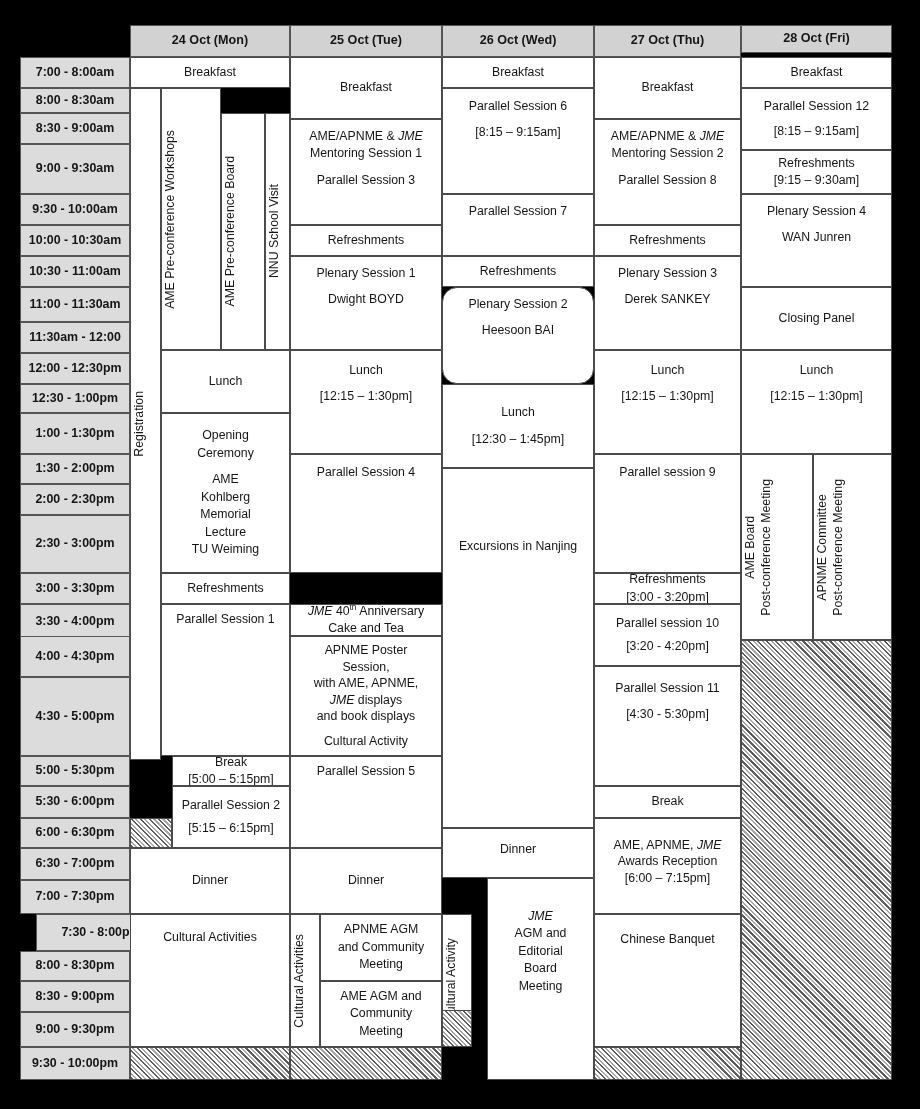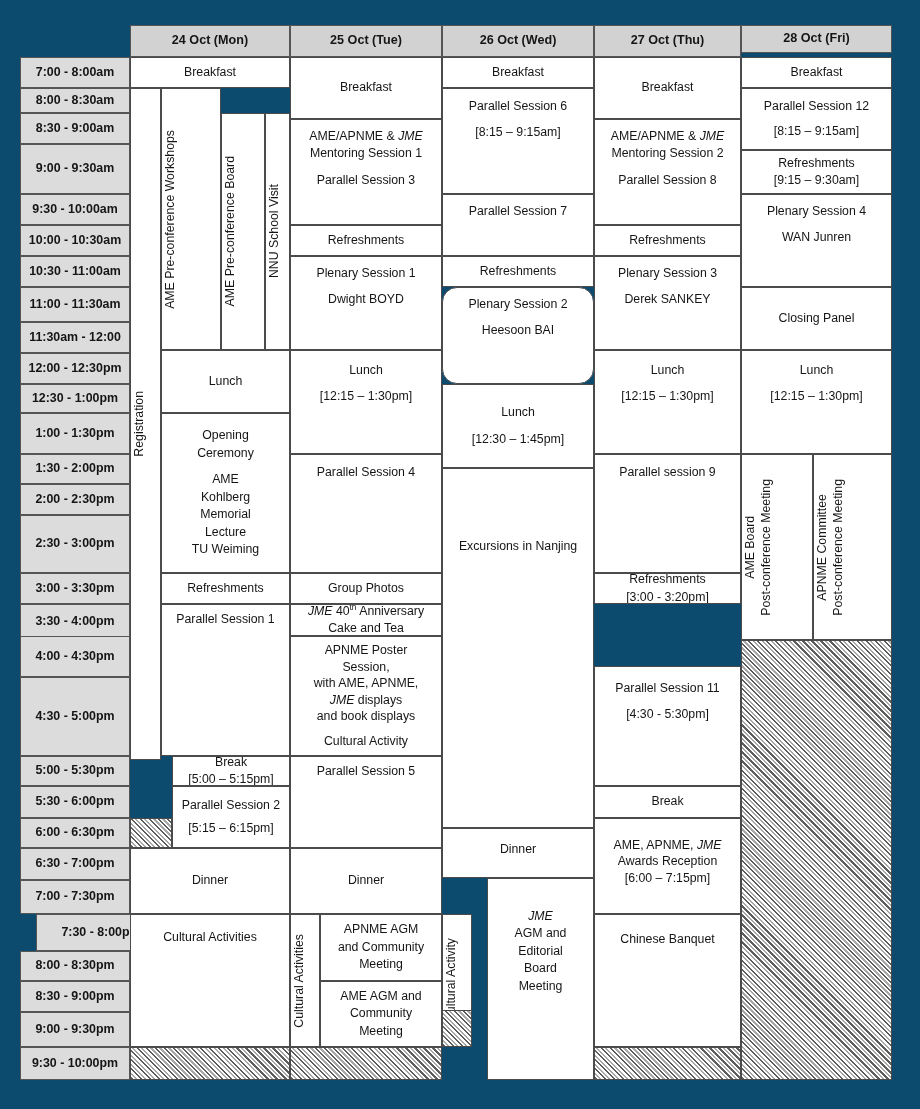--- a/index.html
+++ b/index.html
@@ -5,21 +5,21 @@
 <style>
   html,body{margin:0;padding:0;background:#ffffff;}
   body{
     font-family:"Liberation Sans", sans-serif;
     -webkit-font-smoothing:antialiased;
   }
   #sheet{
     position:relative;
     width:920px;
     height:1109px;
-    background:#0c4a6e;
+    background:#000000;
     overflow:hidden;
   }
 
   
   .cell{
     position:absolute;
     box-sizing:border-box;
     display:flex;
     align-items:center;
     justify-content:center;
@@ -272,23 +272,20 @@
   <div class="cell" style="left:290px;top:350px;width:152px;height:104px;flex-direction:column;justify-content:flex-start;padding-top:11px;">
     <span class="txt">Lunch</span>
     <span class="sp"></span>
     <span class="txt">[12:15 – 1:30pm]</span>
   </div>
 
   <div class="cell" style="left:290px;top:454px;width:152px;height:119px;align-items:flex-start;padding-top:9px;">
     <span class="txt">Parallel Session 4</span>
   </div>
 
-  <div class="cell" style="left:290px;top:573px;width:152px;height:31px;">
-    <span class="txt">Group Photos</span>
-  </div>
 
   <div class="cell" style="left:290px;top:604px;width:152px;height:32px;flex-direction:column;justify-content:center;">
     <span class="txt"><span class="it">JME</span> <span>40</span><sup>th</sup><span> Anniversary</span></span>
     <span class="txt">Cake and Tea</span>
   </div>
 
   <div class="cell" style="left:290px;top:636px;width:152px;height:120px;flex-direction:column;justify-content:center;line-height:1.33;">
     <span class="txt">APNME Poster</span>
     <span class="txt">Session,</span>
     <span class="txt">with AME, APNME,</span>
@@ -405,20 +402,25 @@
 
   <div class="cell" style="left:594px;top:454px;width:147px;height:119px;align-items:flex-start;padding-top:9px;">
     <span class="txt">Parallel session 9</span>
   </div>
 
   <div class="cell" style="left:594px;top:573px;width:147px;height:31px;flex-direction:column;justify-content:center;">
     <span class="txt">Refreshments</span>
     <span class="txt">[3:00 - 3:20pm]</span>
   </div>
 
+  <div class="cell" style="left:594px;top:604px;width:147px;height:62px;flex-direction:column;justify-content:center;">
+    <span class="txt">Parallel session 10</span>
+    <span class="sp" style="height:6px;"></span>
+    <span class="txt">[3:20 - 4:20pm]</span>
+  </div>
 
   <div class="cell" style="left:594px;top:666px;width:147px;height:120px;flex-direction:column;justify-content:flex-start;padding-top:13px;">
     <span class="txt">Parallel Session 11</span>
     <span class="sp"></span>
     <span class="txt">[4:30 - 5:30pm]</span>
   </div>
 
   <div class="cell" style="left:594px;top:786px;width:147px;height:32px;">
     <span class="txt">Break</span>
   </div>

